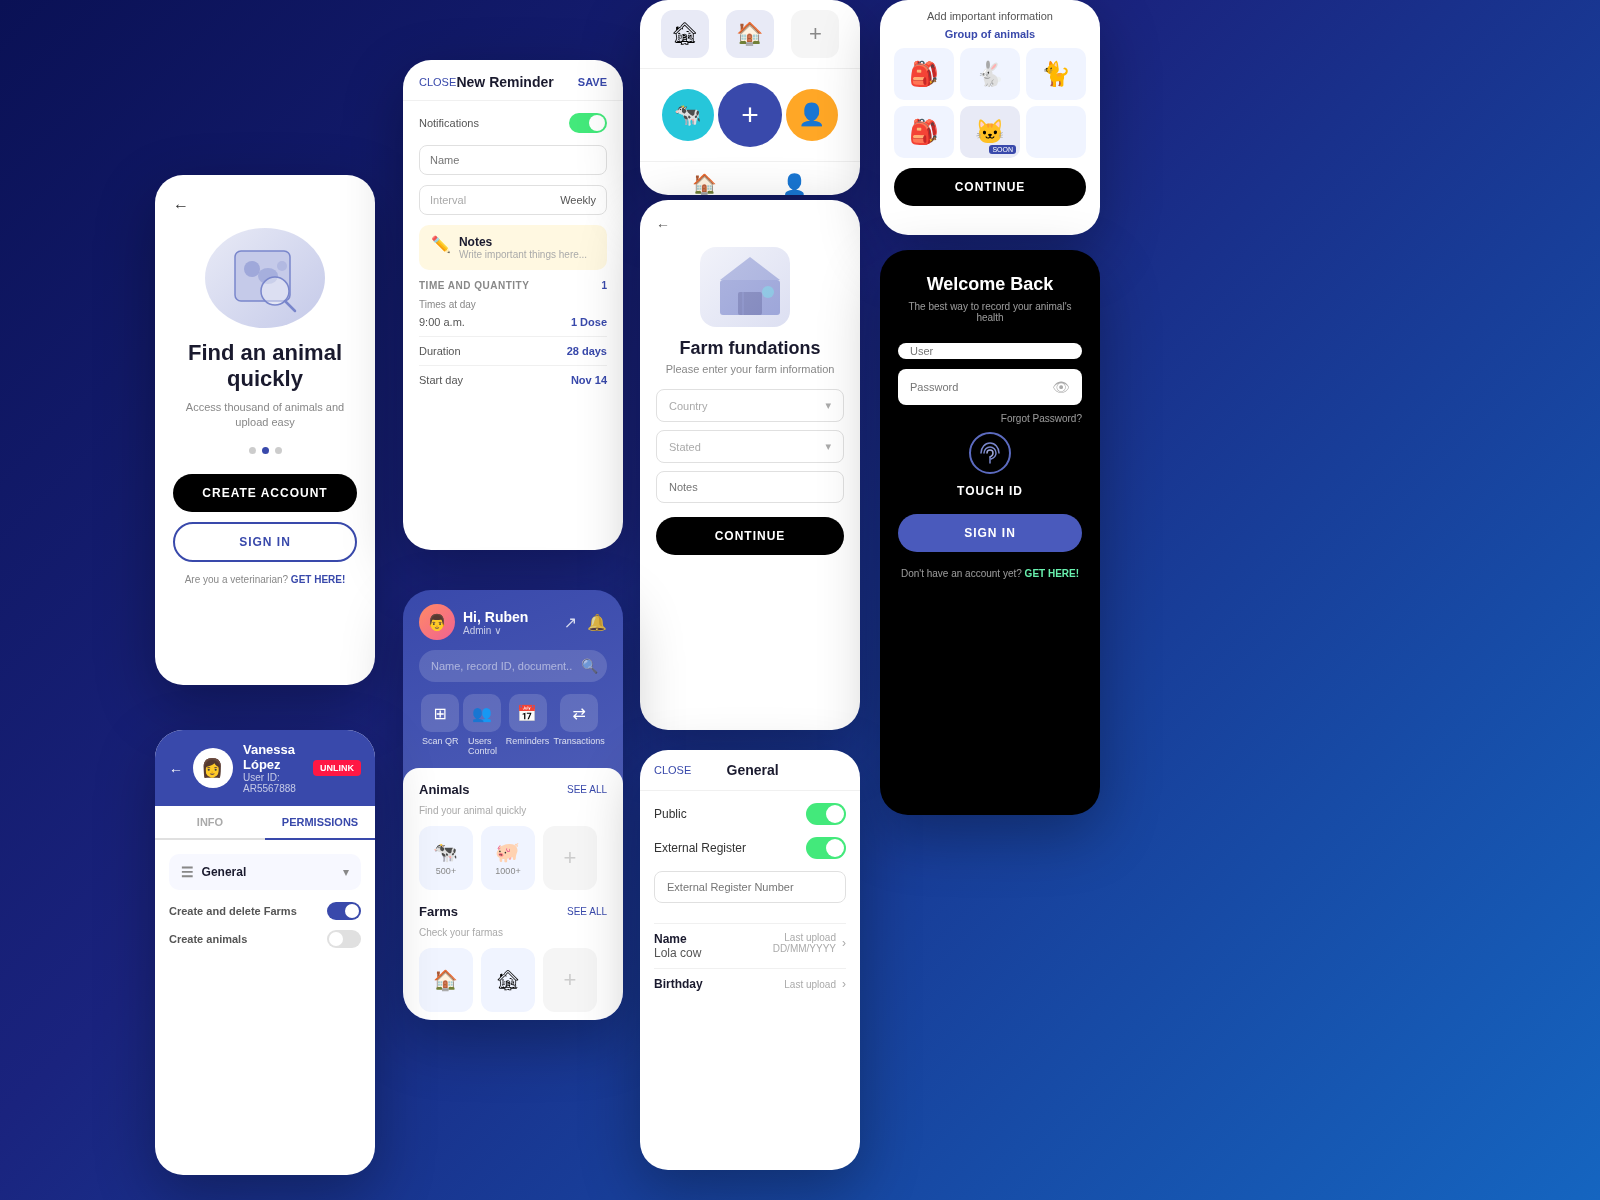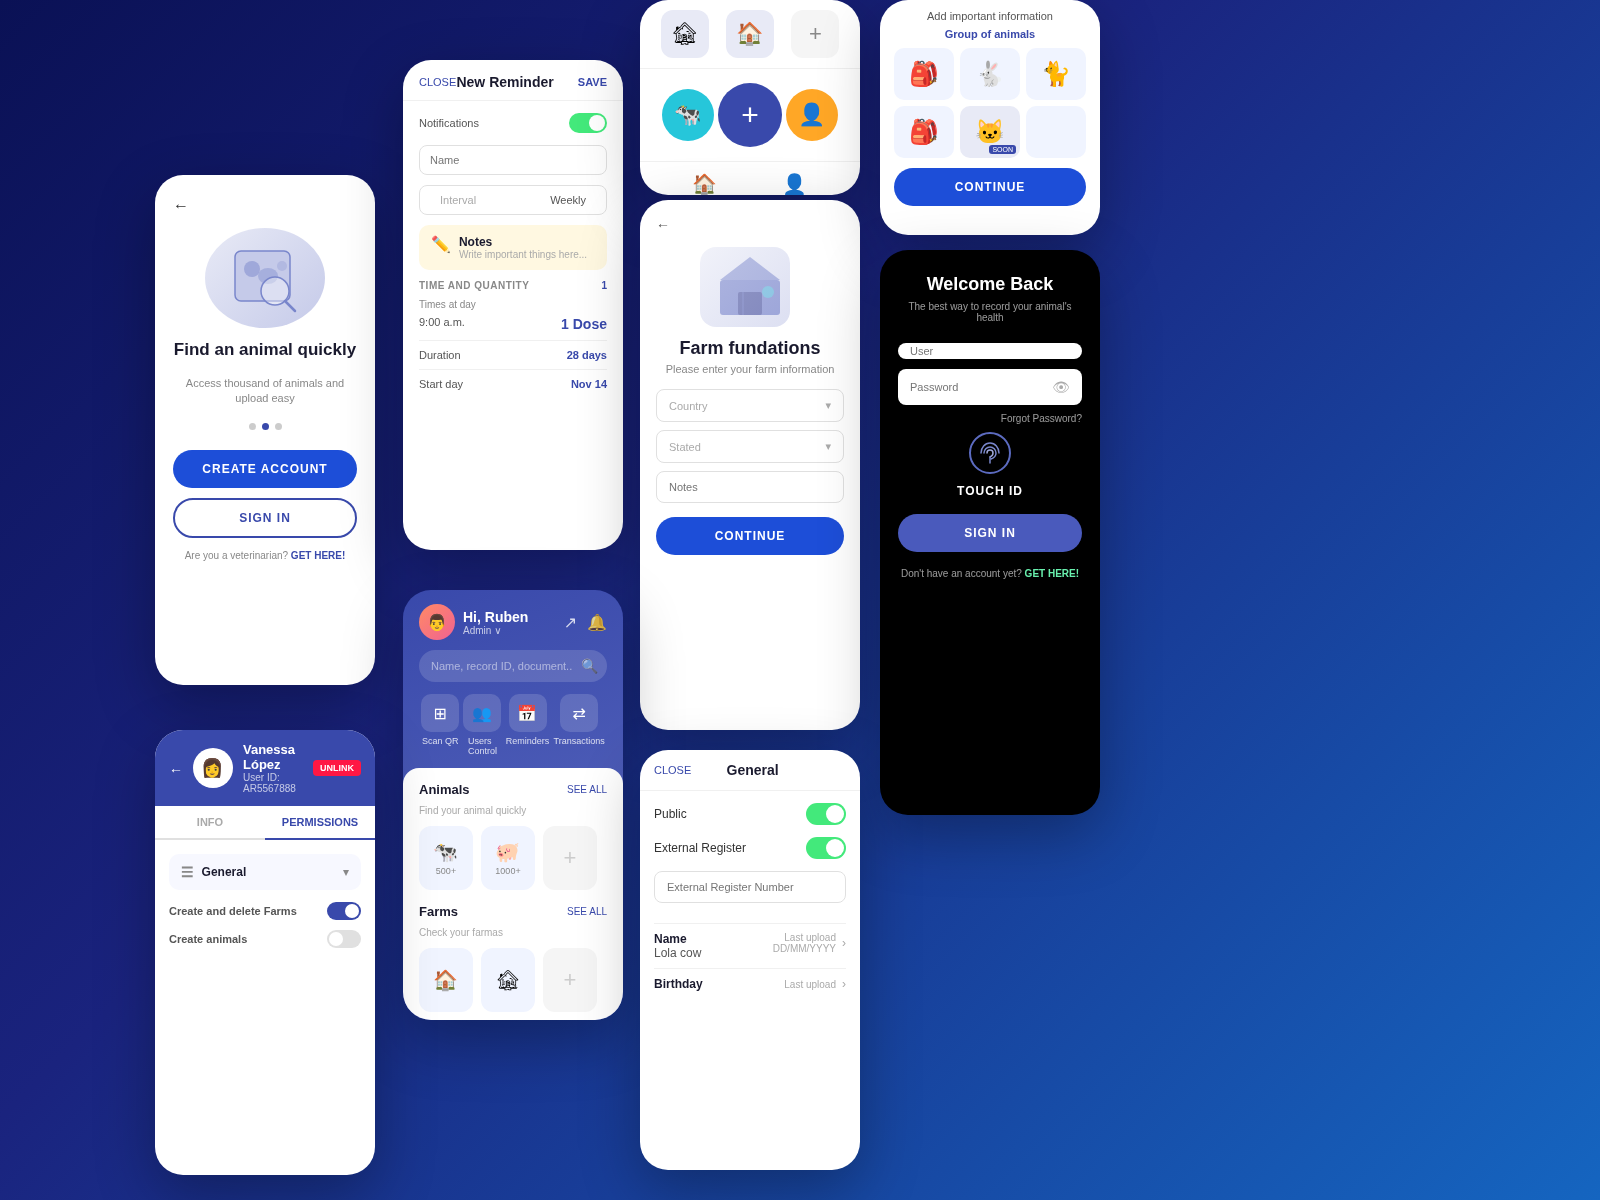--- a/index.html
+++ b/index.html
@@ -49,25 +49,25 @@
       align-items: center;
       justify-content: center;
       margin: 15px 0 12px;
       position: relative;
     }
     .illustration-circle svg {
       width: 90px;
       height: 75px;
     }
     .card-title {
-      font-size: 17px;
+      font-size: 22px;
       font-weight: 700;
       color: #1a1a2e;
       text-align: center;
-      margin-bottom: 16px;
+      margin-bottom: 8px;
     }
     .card-subtitle {
       font-size: 11px;
       color: #888;
       text-align: center;
       line-height: 1.4;
       margin-bottom: 16px;
     }
     .dots {
       display: flex;
@@ -77,21 +77,21 @@
     .dot {
       width: 7px; height: 7px;
       border-radius: 50%;
       background: #ccc;
     }
     .dot.active { background: #3949ab; }
 
     .btn-primary {
       width: 100%;
       padding: 12px;
-      background: #1d4ed8;
+      background: #000000;
       color: #fff;
       border: none;
       border-radius: 25px;
       font-size: 12px;
       font-weight: 700;
       letter-spacing: 1px;
       cursor: pointer;
       margin-bottom: 10px;
     }
     .btn-outline {
@@ -166,21 +166,21 @@
       color: #aaa;
       margin-bottom: 10px;
       outline: none;
     }
     .reminder-interval {
       display: flex;
       justify-content: space-between;
       align-items: center;
       border: 1px solid #e0e0e0;
       border-radius: 8px;
-      padding: 8px 20px;
+      padding: 8px 10px;
       margin-bottom: 10px;
     }
     .interval-label { font-size: 11px; color: #aaa; }
     .interval-val { font-size: 11px; color: #555; }
 
     .notes-box {
       background: #fff8e1;
       border-radius: 10px;
       padding: 10px 12px;
       margin-bottom: 10px;
@@ -198,21 +198,21 @@
       margin-bottom: 8px;
     }
     .section-title { font-size: 10px; font-weight: 700; color: #888; letter-spacing: 0.5px; }
     .section-num { font-size: 10px; color: #3949ab; font-weight: 700; }
     .time-row {
       display: flex;
       justify-content: space-between;
       margin-bottom: 6px;
     }
     .time-label { font-size: 11px; color: #555; }
-    .time-val { font-size: 14px; color: #3949ab; font-weight: 600; }
+    .time-val { font-size: 11px; color: #3949ab; font-weight: 600; }
     .divider { height: 1px; background: #f0f0f0; margin: 8px 0; }
     .dur-row {
       display: flex;
       justify-content: space-between;
       margin-bottom: 6px;
     }
     .dur-label { font-size: 11px; color: #555; }
     .dur-val { font-size: 11px; color: #3949ab; font-weight: 600; }
 
     

